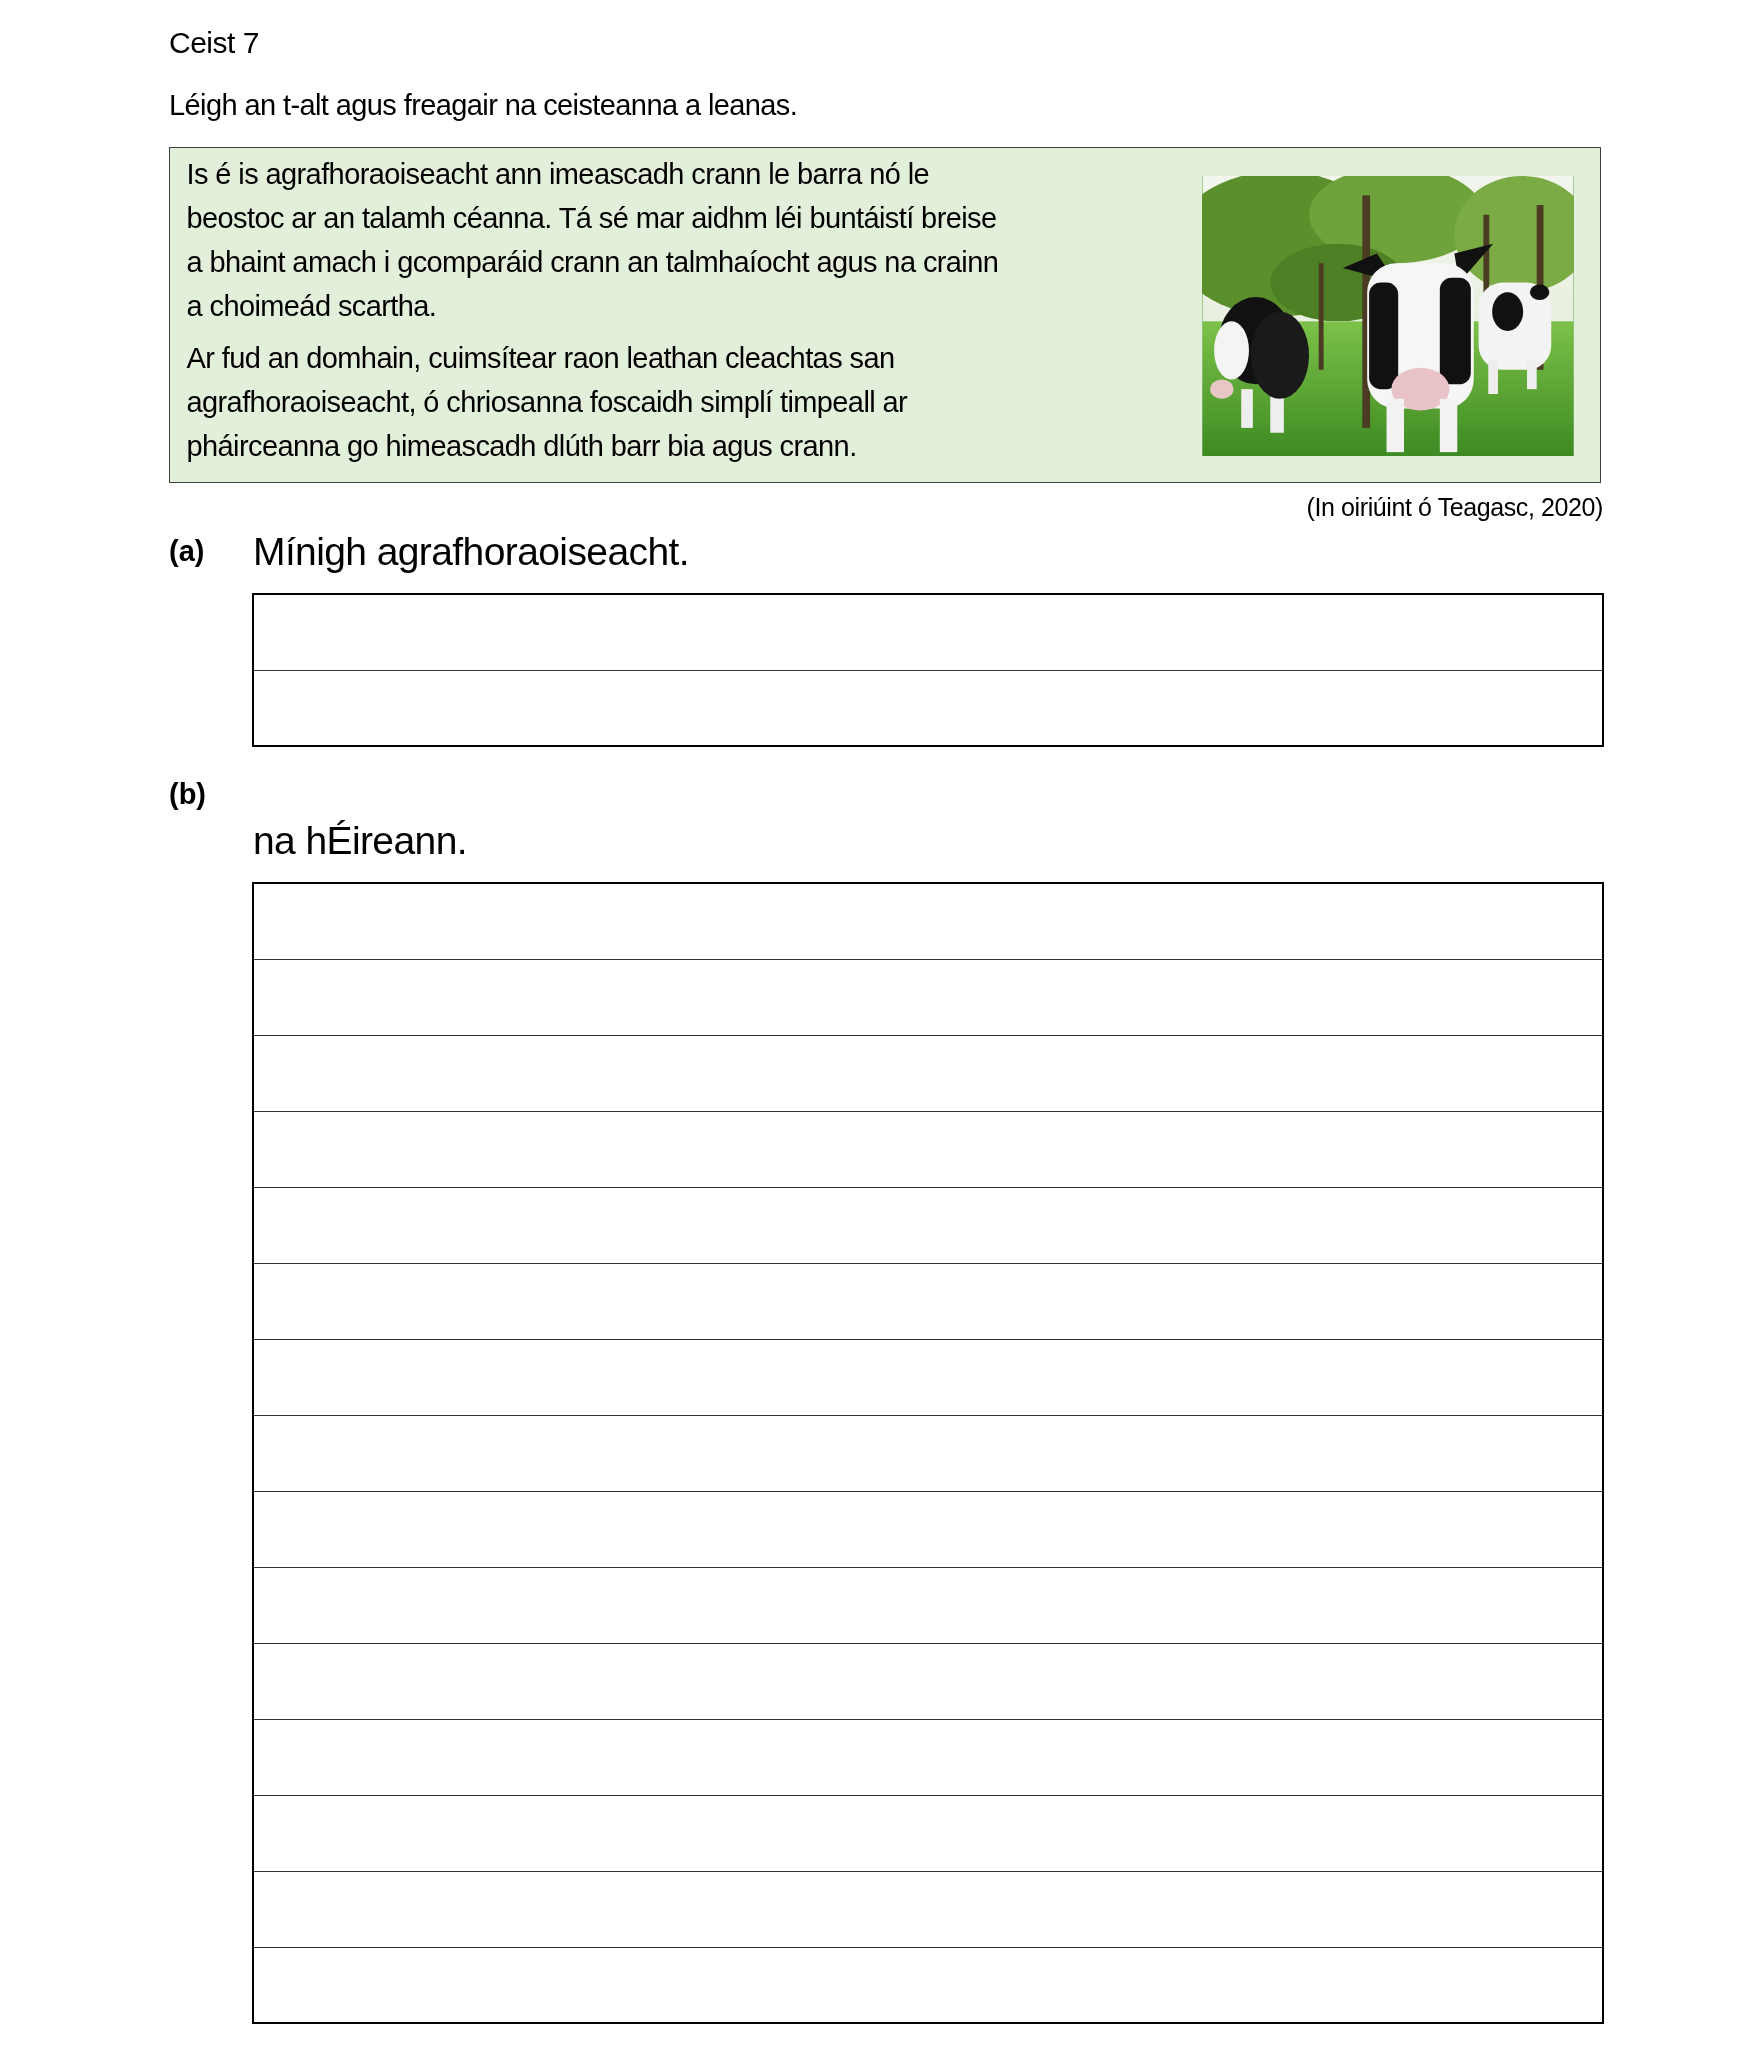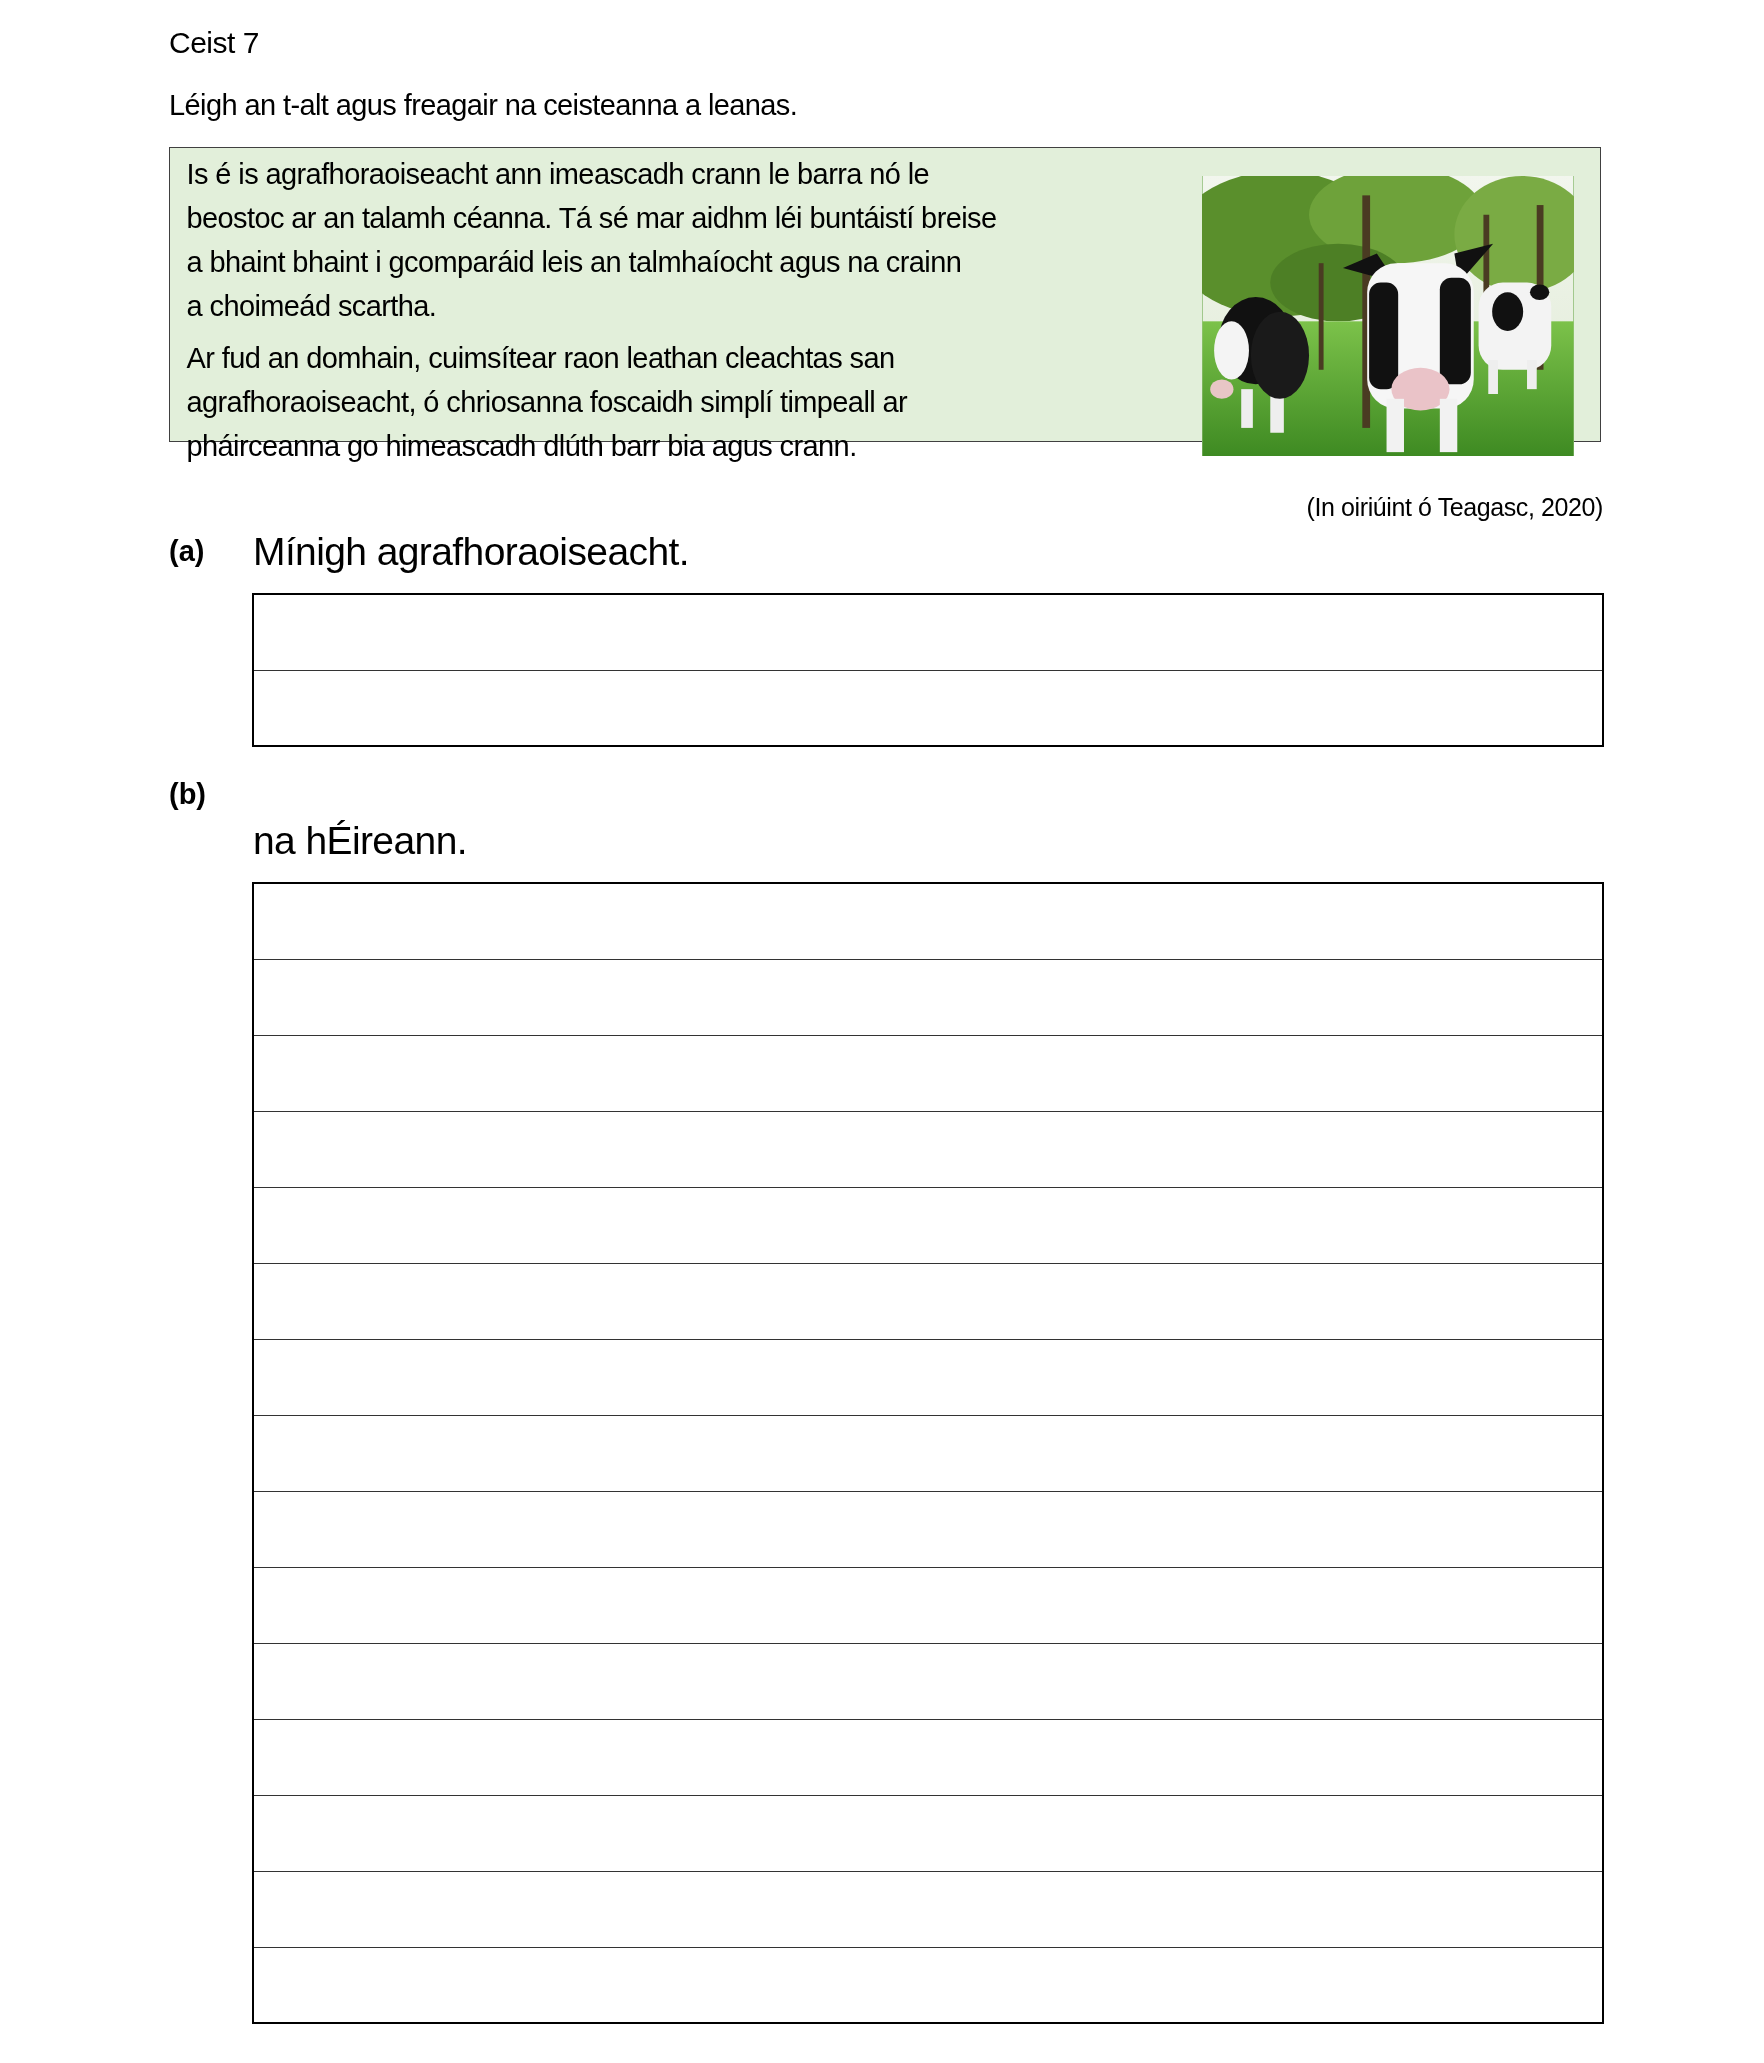--- a/index.html
+++ b/index.html
@@ -1,20 +1,20 @@
 <!DOCTYPE html>
 <html><head>
 <meta charset="utf-8">
 <style>
   html, body { margin: 0; padding: 0; background: #ffffff; }
   body { width: 1764px; height: 2063px; position: relative; font-family: "Liberation Sans", sans-serif; color: #000; overflow: hidden; }
   .abs { position: absolute; }
   .title { left: 169px; top: 23px; font-size: 30px; font-weight: normal; line-height: 39px; letter-spacing: -0.5px; }
   .instr { left: 169px; top: 86px; font-size: 29px; line-height: 39px; letter-spacing: -0.6px; }
-  .passage { left: 169px; top: 147px; width: 1432px; height: 295px; background: #e2efda; border: 1.9px solid #404040; box-sizing: border-box; }
+  .passage { left: 169px; top: 147px; width: 1432px; height: 336px; background: #e2efda; border: 1.9px solid #404040; box-sizing: border-box; }
   .ptext { position: absolute; left: 16.5px; top: 3.9px; width: 990px; font-size: 29px; line-height: 44px; letter-spacing: -0.6px; }
   .ptext p { margin: 0 0 7.8px 0; }
   .photo { position: absolute; left: 1032px; top: 28px; width: 372px; height: 280px; overflow: hidden; background: #4f9a2a; }
   .caption { right: 161px; top: 490px; font-size: 25px; line-height: 35px; letter-spacing: -0.4px; }
   .qlabel { font-size: 29px; font-weight: bold; line-height: 43px; }
   .qtext { font-size: 39px; line-height: 47px; letter-spacing: -0.6px; width: 1359px; }
   .answer-box { border: 2.9px solid #000; box-sizing: border-box; background: #fff; }
   .answer-line { border-bottom: 1.5px solid #333; box-sizing: border-box; }
   .answer-line:last-child { border-bottom: none; }
 </style>
@@ -22,21 +22,21 @@
 <body>
 
 <div class="abs title">Ceist 7</div>
 <div class="abs instr">Léigh an t-alt agus freagair na ceisteanna a leanas.</div>
 
 <div class="abs passage">
   <div class="ptext">
     <p>
       <span>Is é is agrafhoraoiseacht ann imeascadh crann le barra nó le</span><br>
       <span>beostoc ar an talamh céanna. Tá sé mar aidhm léi buntáistí breise</span><br>
-      <span>a bhaint bhaint i gcomparáid leis an talmhaíocht agus na crainn</span><br>
+      <span>a bhaint amach i gcomparáid crann an talmhaíocht agus na crainn</span><br>
       <span>a choimeád scartha.</span>
     </p>
     <p>
       <span>Ar fud an domhain, cuimsítear raon leathan cleachtas san</span><br>
       <span>agrafhoraoiseacht, ó chriosanna foscaidh simplí timpeall ar</span><br>
       <span>pháirceanna go himeascadh dlúth barr bia agus crann.</span>
     </p>
   </div>
   <div class="photo">
     <svg width="372" height="280" viewBox="0 0 383 289">

